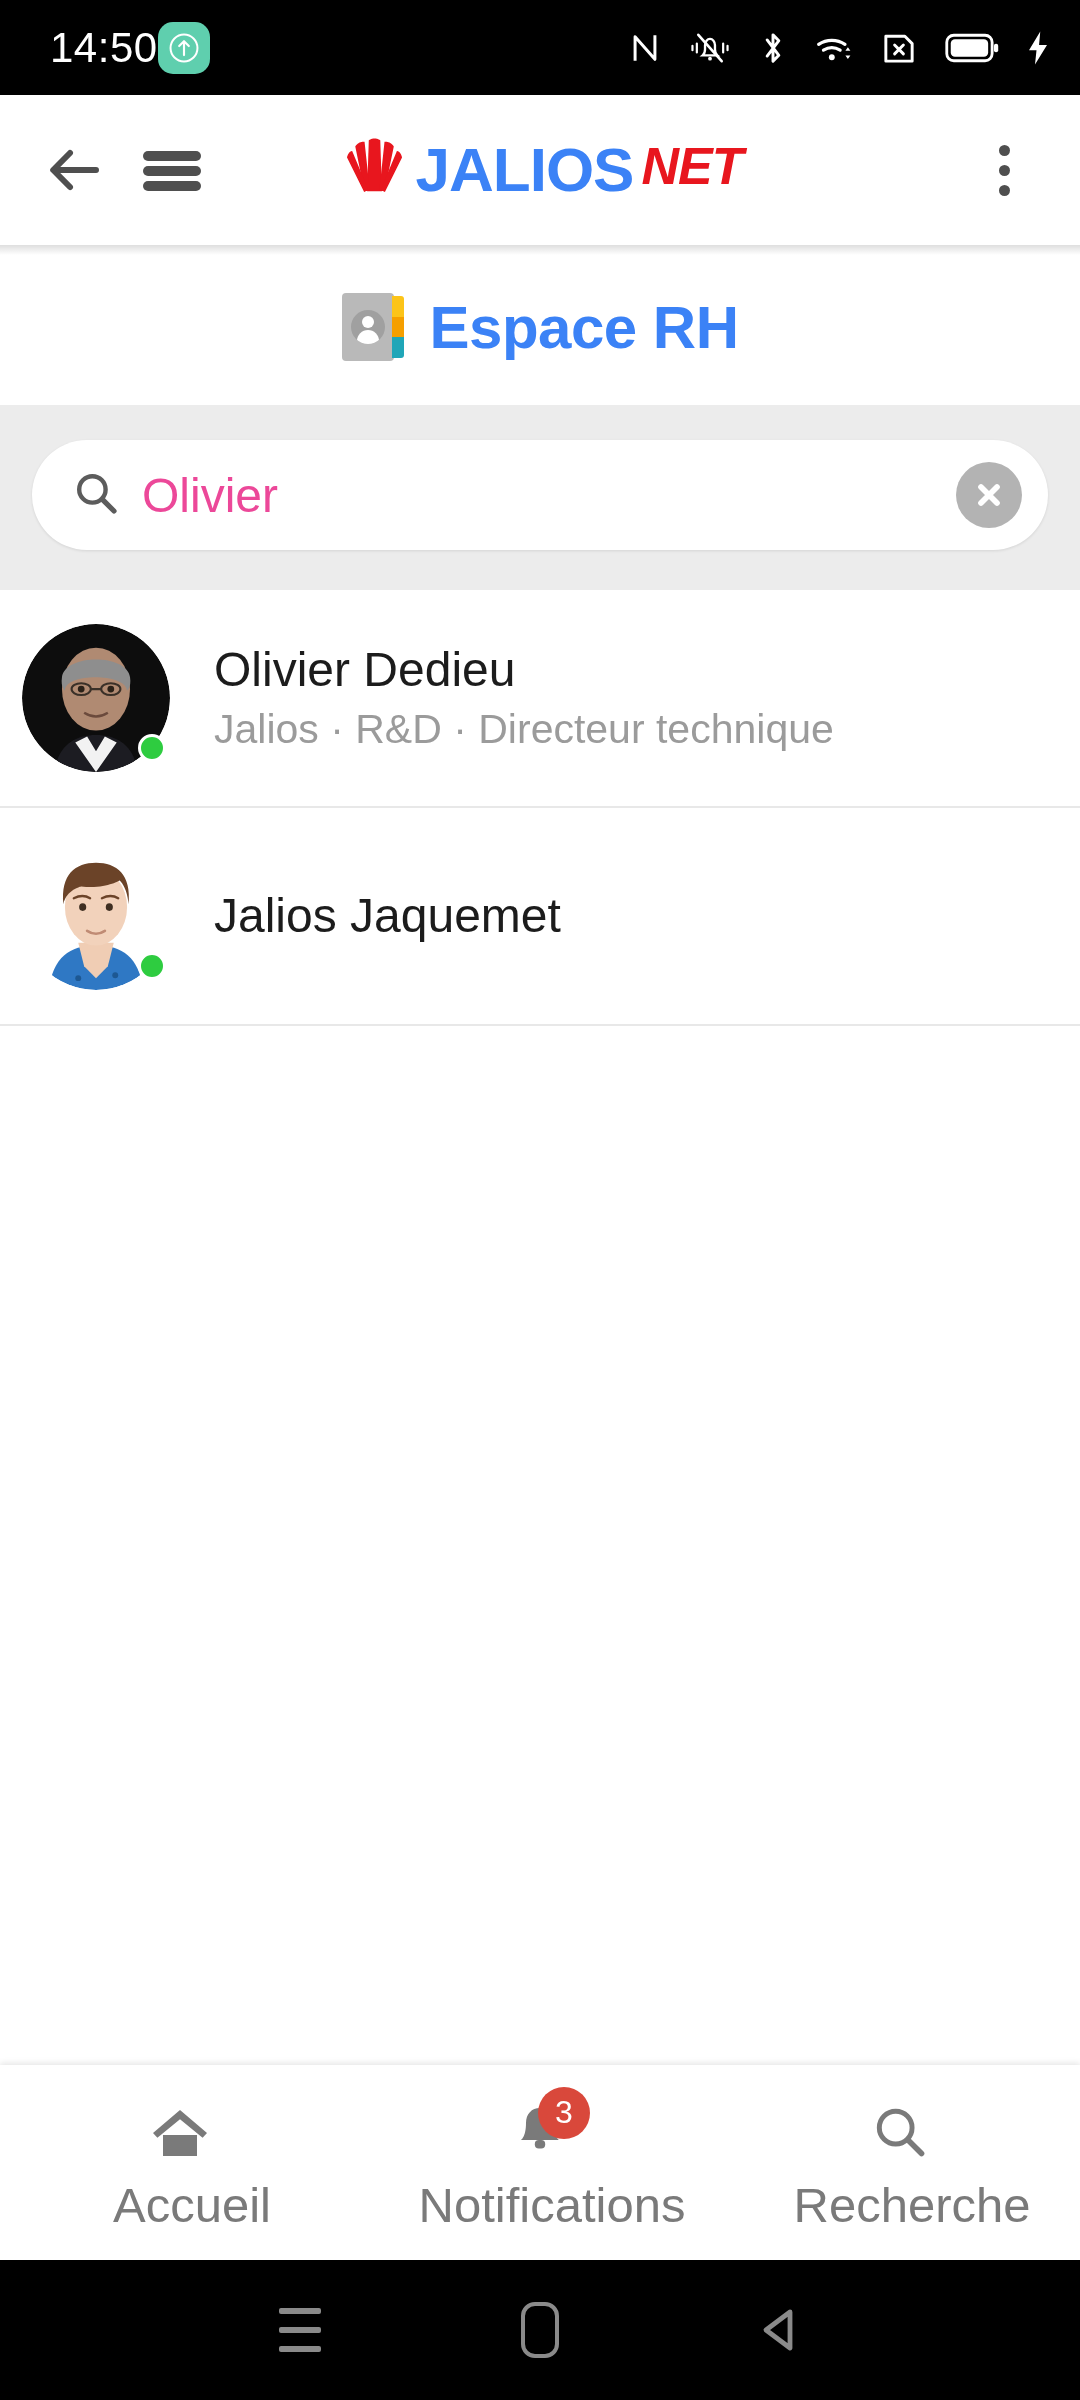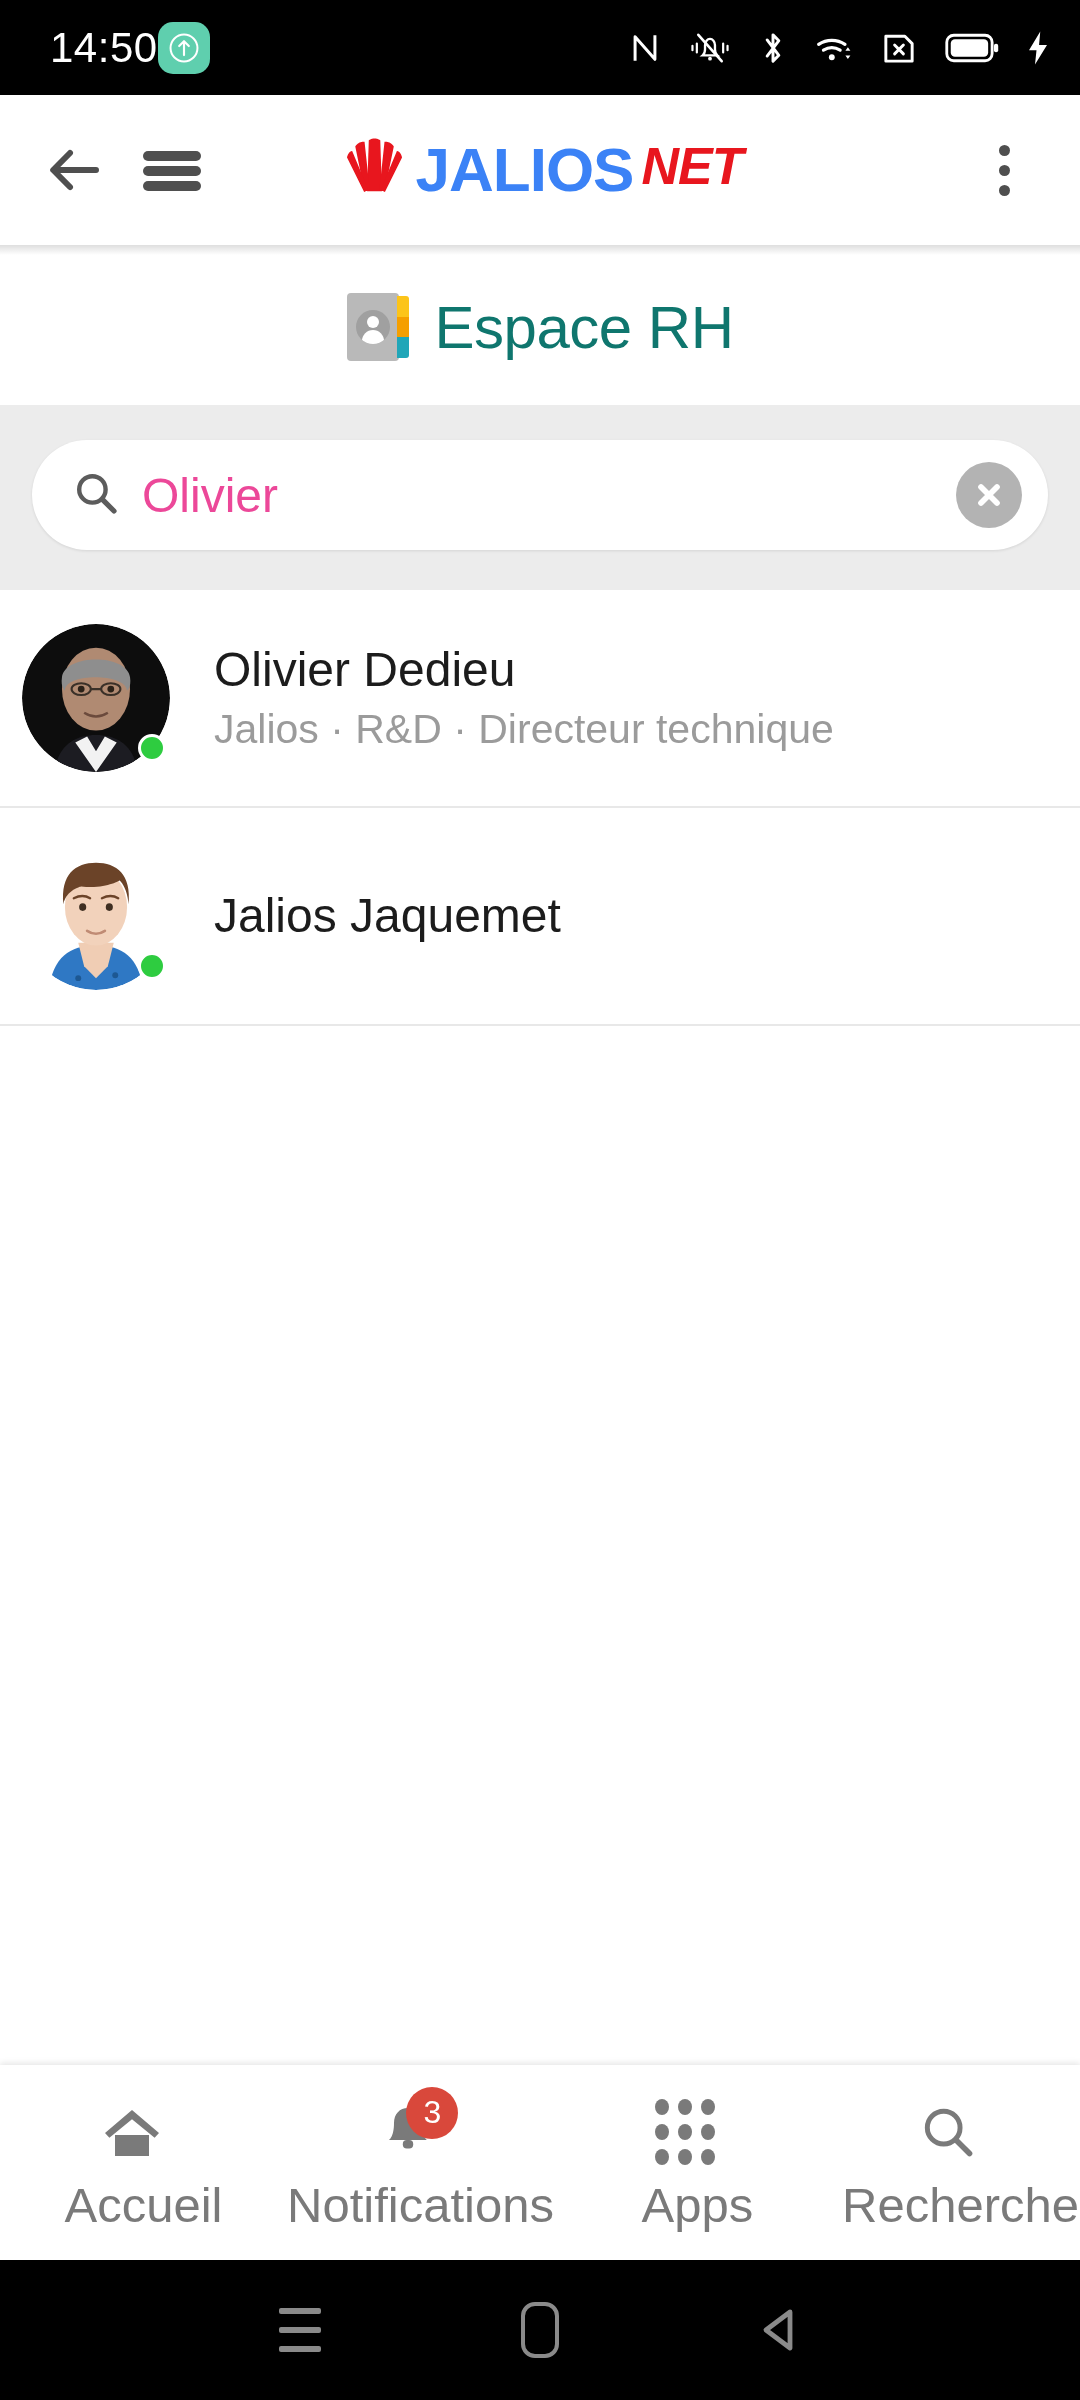--- a/index.html
+++ b/index.html
@@ -79,21 +79,21 @@
     content:"";position:absolute;left:50%;top:6px;transform:translateX(-50%);
     width:12px;height:12px;border-radius:50%;background:#fff;
   }
   .ci-avatar:after{
     content:"";position:absolute;left:50%;top:20px;transform:translateX(-50%);
     width:22px;height:18px;border-radius:11px 11px 0 0;background:#fff;
   }
   .ci-tabs{ position:absolute;right:0;top:3px;width:12px;height:62px;
     display:flex;flex-direction:column;border-radius:0 3px 3px 0;overflow:hidden; }
   .ci-tabs i{ display:block;flex:1; }
-  .page-title{ font-size:60px; color:#0f766e; font-weight:400; letter-spacing:-0.5px; }
+  .page-title{ font-size:60px; color:#3b82f6; font-weight:700; letter-spacing:-0.5px; }
 
   
   .search-wrap{ background:#ececec; padding:35px 32px 40px 32px; }
   .search-box{
     height:110px;background:#fff;border-radius:55px;
     display:flex;align-items:center;padding:0 26px 0 40px;
     box-shadow:0 1px 3px rgba(0,0,0,0.10);
   }
   .search-icon{ flex:0 0 auto; margin-right:22px; }
   .search-value{
@@ -368,36 +368,20 @@
     <span class="nav-icon">
       <svg width="56" height="58" viewBox="0 0 28 29">
           <path d="M14 2.5c-4.2 0-7 3-7 7.5 0 7-2.5 8.5-2.5 8.5h19S21 17 21 10c0-4.5-2.8-7.5-7-7.5z" fill="#7a7a7a"></path>
           <rect x="11.4" y="18.5" width="5.2" height="4.2" rx="2" fill="#7a7a7a"></rect>
         </svg>
       <span class="badge">3</span>
     </span>
     <span class="nav-label">Notifications</span>
   </div>
 
-  <div class="nav-item">
-    <span class="nav-icon">
-      <span class="apps-grid">
-        <i></i>
-          <i></i>
-          <i></i>
-        <i></i>
-          <i></i>
-          <i></i>
-        <i></i>
-          <i></i>
-          <i></i>
-      </span>
-    </span>
-    <span class="nav-label">Apps</span>
-  </div>
 
 
   <div class="nav-item">
     <span class="nav-icon">
       <svg width="56" height="56" viewBox="0 0 26 26">
           <circle cx="11" cy="11" r="7.6" fill="none" stroke="#7a7a7a" stroke-width="2.3"></circle>
           <path d="M16.6 16.6L23 23" stroke="#7a7a7a" stroke-width="2.6" stroke-linecap="round"></path>
         </svg>
     </span>
     <span class="nav-label">Recherche</span>

